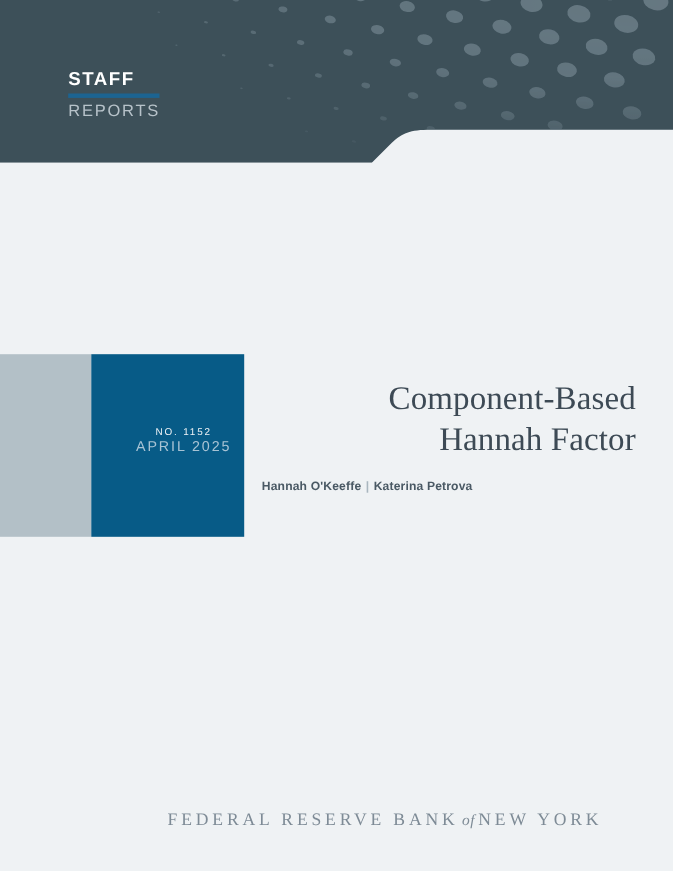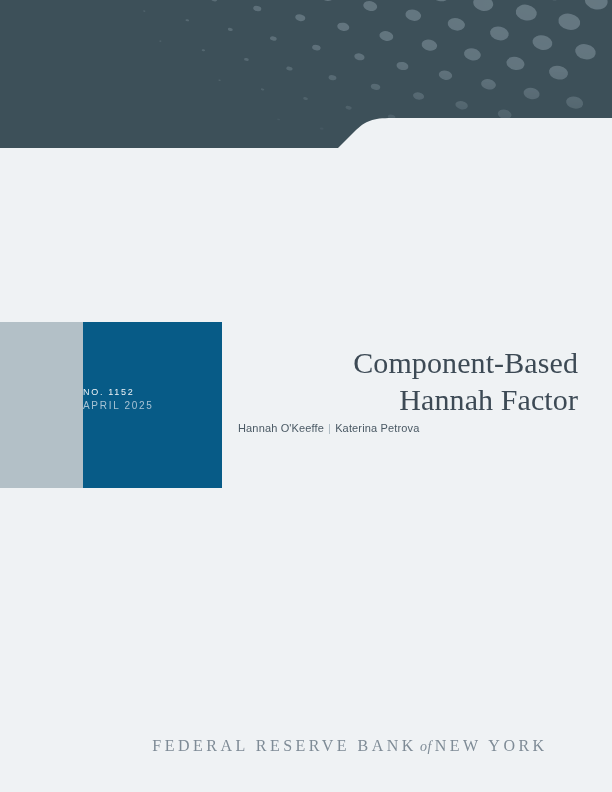--- a/index.html
+++ b/index.html
@@ -87,34 +87,34 @@
     top: 322px;
     width: 139px;
     height: 166px;
     background: #075b87;
   }
   .issue-meta {
     position: absolute;
     left: 83px;
     top: 386px;
     width: 168px;
-    text-align: left;
+    text-align: center;
   }
   .issue-number {
     font-family: "Liberation Sans", sans-serif;
     font-size: 9px;
     font-weight: normal;
     letter-spacing: 1.7px;
     color: #eef3f6;
     line-height: 13px;
     margin: 0;
   }
   .issue-date {
     font-family: "Liberation Sans", sans-serif;
-    font-size: 10px;
+    font-size: 13px;
     font-weight: normal;
     letter-spacing: 1.7px;
     color: #a8c3d4;
     line-height: 13px;
     margin: 0;
   }
 
   .title-area {
     position: absolute;
     left: 238px;
@@ -128,26 +128,27 @@
     color: #3d4a55;
     line-height: 37px;
     letter-spacing: 0.1px;
     margin: 0;
     text-align: right;
   }
   .doc-title span {
     display: block;
   }
   .authors {
-    margin: 3px 0 0 0;
+    margin: 17px 0 0 0;
     font-family: "Liberation Sans", sans-serif;
     font-size: 11px;
     color: #4a5964;
     line-height: 14px;
     letter-spacing: 0.15px;
+    font-weight: bold;
   }
   .authors .sep {
     color: #a9b6bf;
     padding: 0 4px;
   }
 
   
   .footer {
     position: absolute;
     left: 0;
@@ -306,20 +307,25 @@
               <ellipse cx="212" cy="192" rx="2.5" ry="1.4"></ellipse>
               <ellipse cx="256" cy="192" rx="2.0" ry="1.1"></ellipse>
               <ellipse cx="300" cy="192" rx="1.5" ry="0.8"></ellipse>
             </g>
           </g>
         </g>
       </g>
     </svg>
   </div>
 
+  <div class="masthead">
+    <p class="masthead-staff">STAFF</p>
+    <div class="masthead-rule"></div>
+    <p class="masthead-reports">REPORTS</p>
+  </div>
 
   <div class="swatch-gray"></div>
   <div class="swatch-blue"></div>
 
   <div class="issue-meta">
     <p class="issue-number">NO. 1152</p>
     <p class="issue-date">APRIL 2025</p>
   </div>
 
   <div class="title-area">

